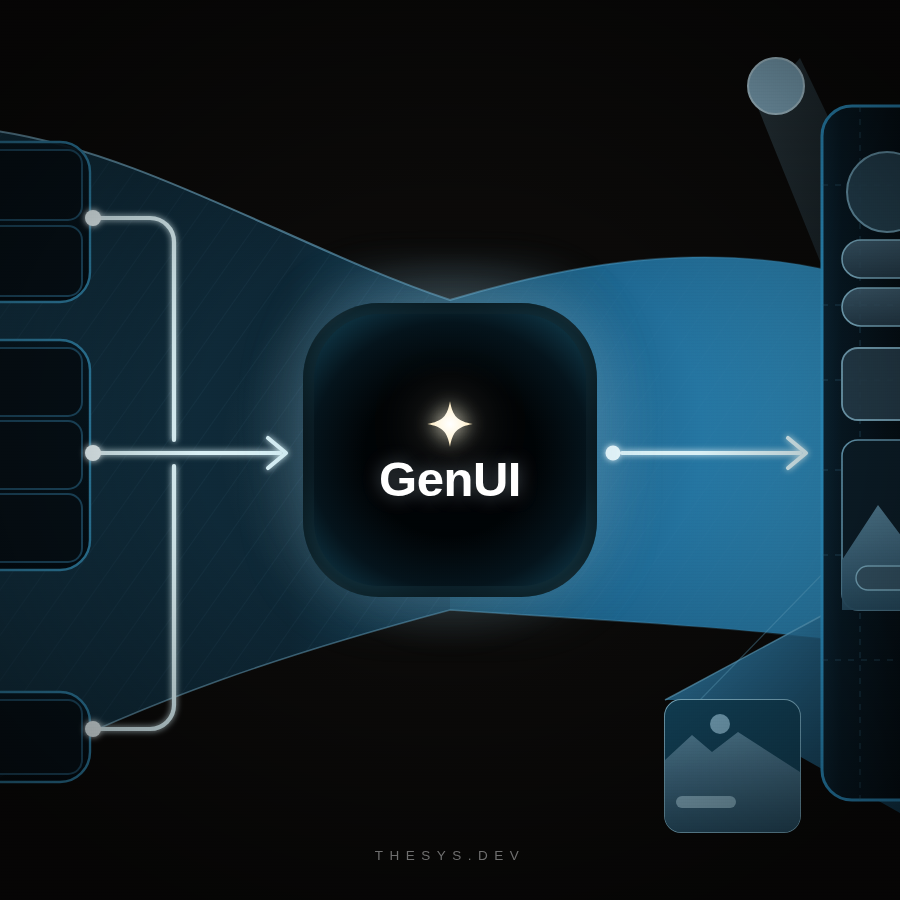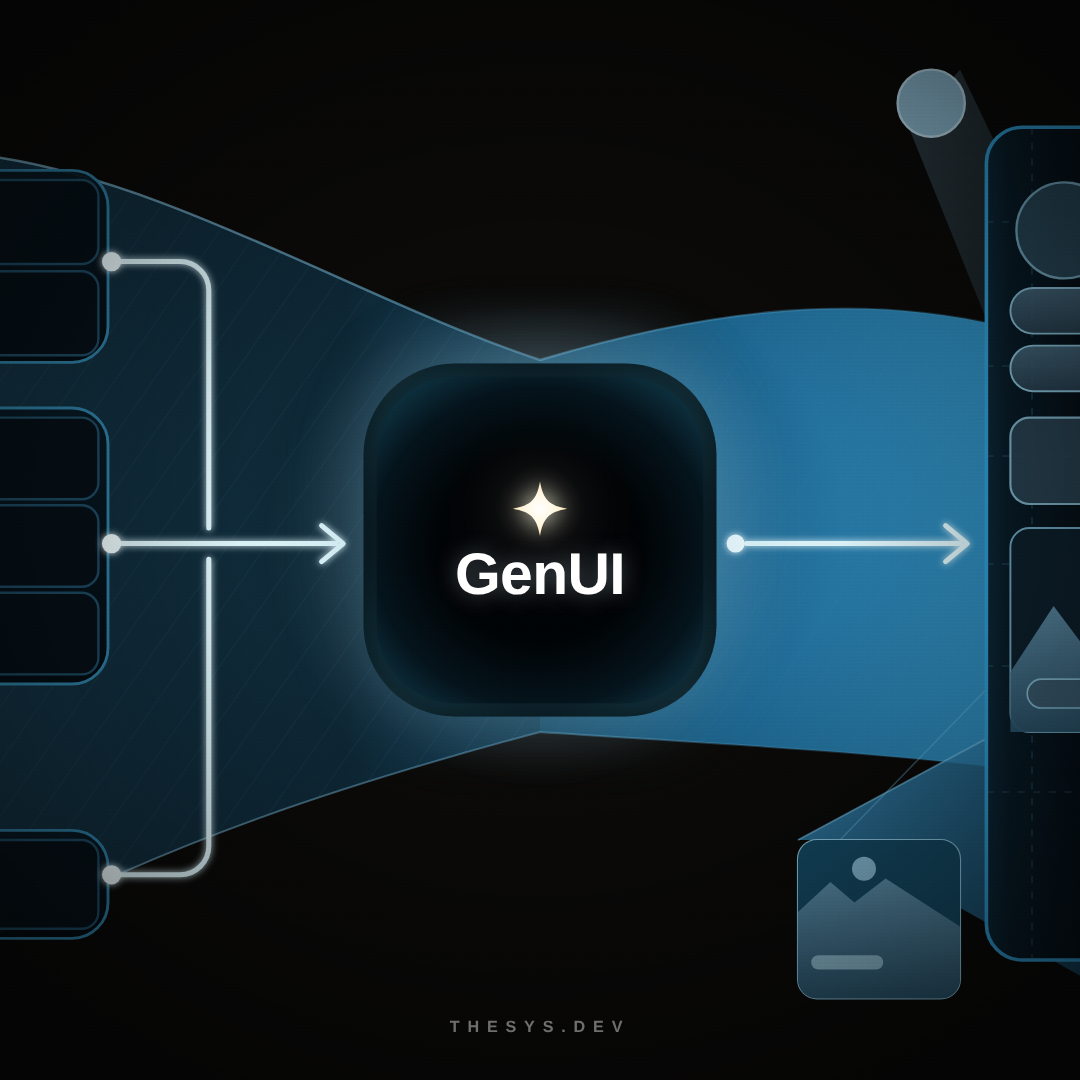--- a/index.html
+++ b/index.html
@@ -31,21 +31,21 @@
     background:radial-gradient(ellipse 78% 74% at 50% 52%, #000305 40%, #04131b 66%, #0d3140 84%, #2d6b82 100%);
     filter:blur(.4px);}
   .card-content{position:absolute;inset:0;display:flex;flex-direction:column;
     align-items:center;justify-content:center;gap:6px;}
   .sparkle{width:54px;height:54px;margin-bottom:-2px;filter:drop-shadow(0 0 10px rgba(255,250,225,.95)) drop-shadow(0 0 26px rgba(255,240,200,.55));}
   .card-title{font-size:49px;font-weight:700;color:#fff;letter-spacing:-.5px;line-height:1;
     text-shadow:0 0 18px rgba(220,240,255,.35);}
 
   
   .footer{position:absolute;left:0;right:0;top:848px;text-align:center;
-    font-size:13.5px;letter-spacing:6.5px;color:#6f6f6f;font-weight:700;}
+    font-size:13.5px;letter-spacing:6.5px;color:#6f6f6f;font-weight:400;}
 </style>
 </head>
 <body>
 
 <div id="stage">
 
   <svg class="layer" viewBox="0 0 900 900" preserveAspectRatio="none">
     <defs>
       <linearGradient id="funnelL" x1="0" y1="0" x2="1" y2="0">
         <stop offset="0%" stop-color="#123243"></stop>

